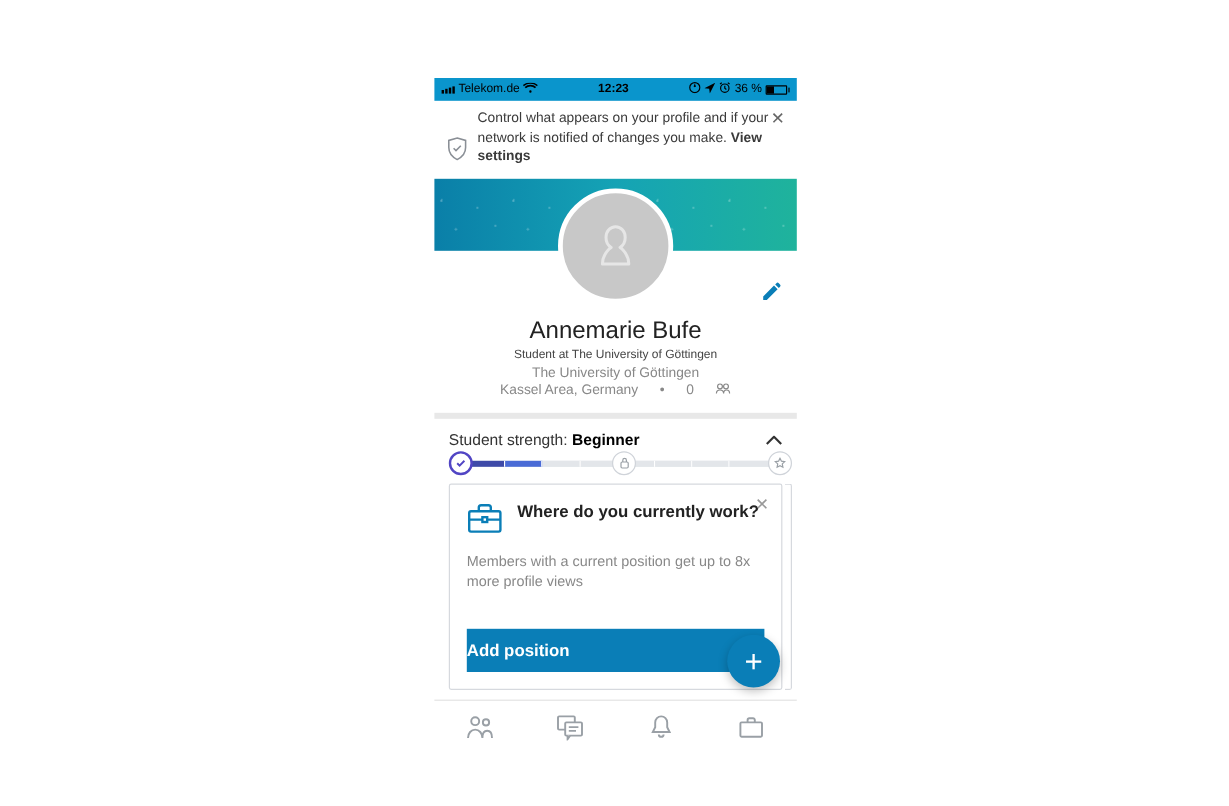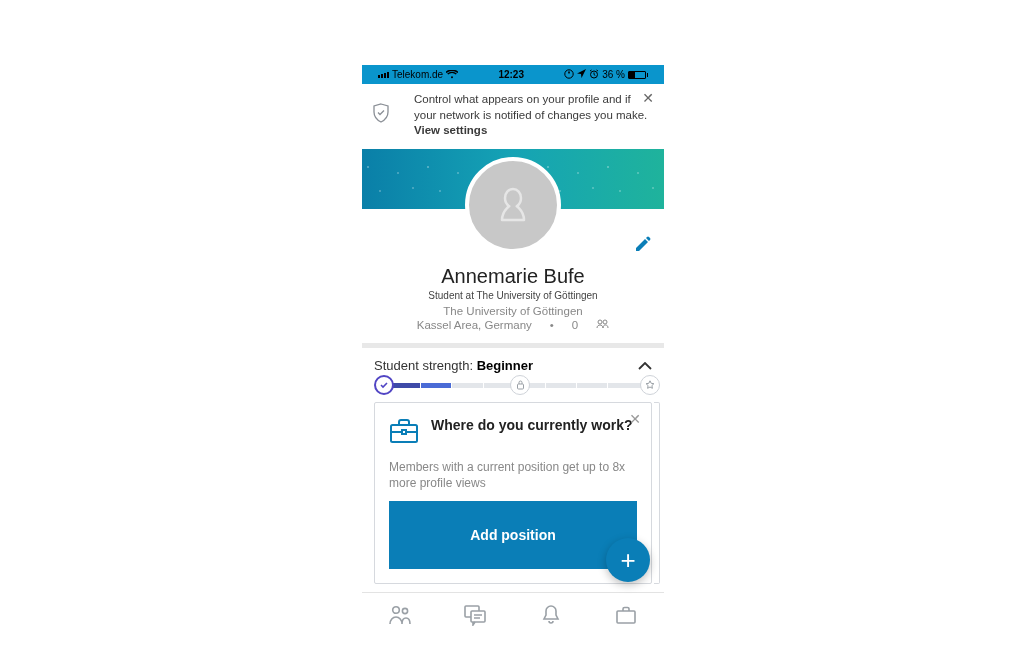--- a/index.html
+++ b/index.html
@@ -16,42 +16,42 @@
     top: 65px;
     width: 302px;
     background: #ffffff;
   }
   .status-bar {
     height: 19px;
     background: #0a95cc;
     display: flex;
     align-items: center;
     justify-content: space-between;
-    padding: 0 16px;
+    padding: 0 6px;
     font-size: 10px;
     color: #000;
   }
   .status-left { display: flex; align-items: center; gap: 3px; }
   .status-right { display: flex; align-items: center; gap: 3px; }
   .signal-bars { display: inline-flex; align-items: flex-end; gap: 1px; }
   .signal-bars b { display: inline-block; width: 2px; background: #000; }
   .signal-bars b:nth-child(1){height:3px;} .signal-bars b:nth-child(2){height:4px;}
   .signal-bars b:nth-child(3){height:5px;} .signal-bars b:nth-child(4){height:6px;}
   .wifi-icon { font-size: 11px; }
   .time { font-weight: 600; }
   .battery { display:inline-flex; align-items:center; }
   .battery-body { width: 18px; height: 8px; border: 1px solid #000; border-radius: 1px; position: relative; }
   .battery-fill { position:absolute; left:0; top:0; bottom:0; width:36%; background:#000; }
   .battery-tip { width:1px; height:4px; background:#000; margin-left:1px; }
 
   .banner {
     display: flex;
-    align-items: center;
+    align-items: flex-end;
     padding: 8px 10px 10px 10px;
-    gap: 24px;
+    gap: 8px;
     position: relative;
   }
   .banner-text { font-size: 11.5px; color: #3a3a3a; line-height: 1.35; }
   .banner-text strong { font-weight: 700; }
   .banner-close {
     position: absolute;
     right: 10px;
     top: 6px;
     color: #666;
     font-size: 14px;
@@ -175,28 +175,28 @@
     position: absolute; right: 10px; top: 8px;
     color: #999; font-size: 14px; cursor:pointer;
   }
   .card-head { display:flex; gap:12px; align-items:flex-start; }
   .briefcase {
     width: 30px; height: 30px; flex-shrink:0;
   }
   .card-q { font-size: 14px; font-weight: 700; color:#222; line-height:1.25;text-align:right; }
   .card-sub { font-size: 12px; color: #888; margin-top: 12px; line-height:1.35; }
   .add-btn {
-    margin-top: 10px;
+    margin-top: 32px;
     width: 100%;
     background: #0a7eb7;
     color: #fff;
     font-size: 14px;
     font-weight: 600;
-    text-align: center;
-    padding: 26px 0;
+    text-align: left;
+    padding: 10px 0;
     cursor: pointer;
   }
 
   .fab {
     position: absolute;
     right: 14px;
     bottom: 56px;
     width: 44px; height: 44px;
     border-radius: 50%;
     background: #0a7eb7;

